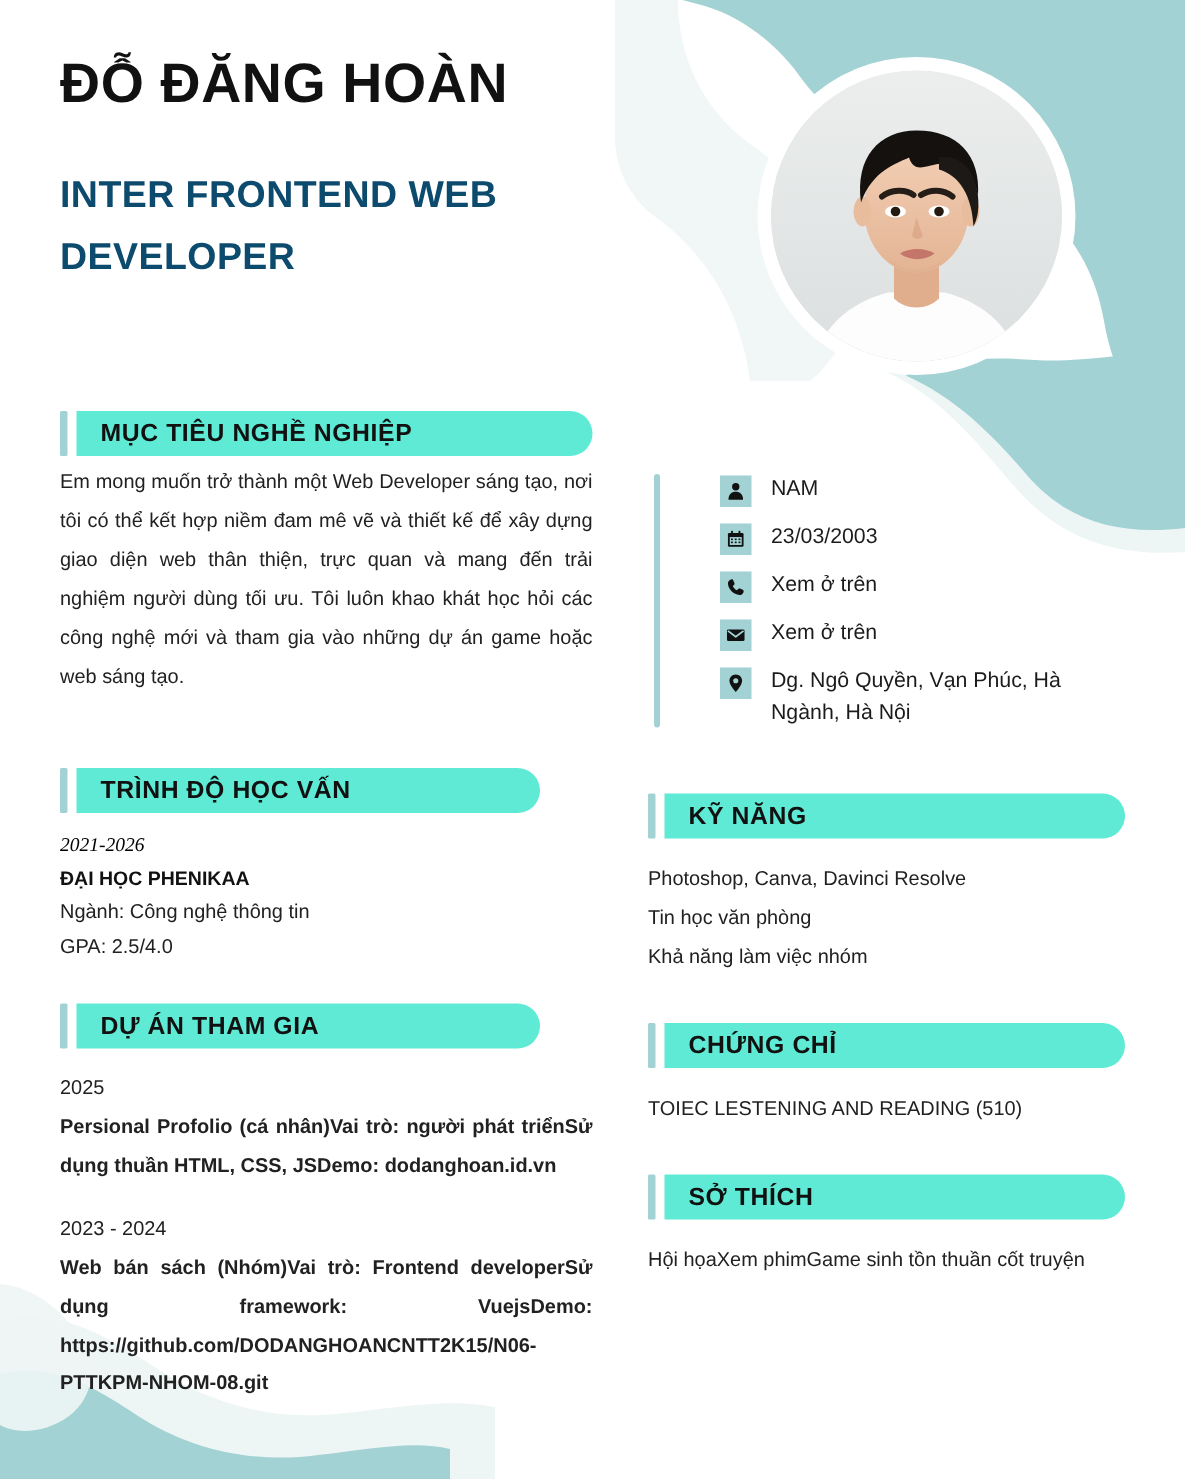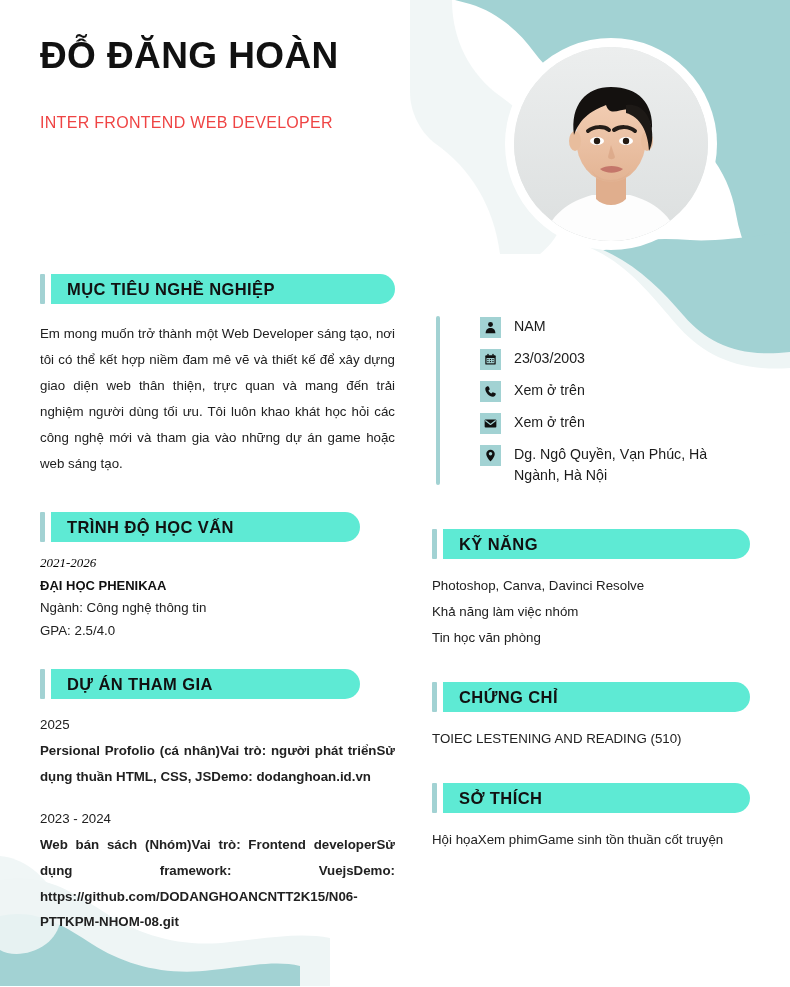--- a/index.html
+++ b/index.html
@@ -20,22 +20,22 @@
   .content{position:relative;z-index:3;}
 
   
   .name{
     position:absolute;left:40px;top:36px;
     font-size:37px;font-weight:bold;letter-spacing:0.4px;
     color:#111111;line-height:1.1;white-space:nowrap;
   }
   .job-title{
     position:absolute;left:40px;top:110px;width:330px;
-    font-size:16px;font-weight:normal;letter-spacing:0.3px;
-    color:#ef4444;line-height:1.62;
+    font-size:25px;font-weight:bold;letter-spacing:0.3px;
+    color:#0c4a6e;line-height:1.62;
   }
 
   
   .photo-wrap{
     position:absolute;left:505px;top:38px;width:212px;height:212px;
     border-radius:50%;
     background:#ffffff;
     box-sizing:border-box;
     padding:9px;
     z-index:2;
@@ -61,21 +61,21 @@
   }
 
   .body-text{
     font-size:13.3px;line-height:1.95;color:#212121;
     text-align:justify;
   }
   .body-line{font-size:13.3px;line-height:1.72;color:#212121;}
 
   
   #objective{left:40px;top:274px;width:355px;}
-  #objective .sec-body{margin-top:17px;}
+  #objective .sec-body{margin-top:4px;}
 
   #education{left:40px;top:512px;width:320px;}
   #education .sec-body{margin-top:10px;}
   .edu-years{font-size:13px;font-style:italic;color:#000000;line-height:1.72;font-family:Liberation Serif, serif;}
   .edu-school{font-size:13px;font-weight:bold;color:#111;line-height:1.78;}
 
   #projects{left:40px;top:669px;width:320px;}
   #projects .sec-body{margin-top:13px;width:355px;}
   .proj-year{font-size:13.3px;line-height:1.95;color:#212121;}
   .proj-desc{font-size:13.3px;line-height:1.95;color:#212121;text-align:justify;font-weight:bold;}
@@ -305,22 +305,22 @@
       </div>
     </div>
 
     <div class="sec" id="skills">
       <div class="sec-head">
         <div class="sec-bar"></div>
         <div class="sec-pill">KỸ NĂNG</div>
       </div>
       <div class="sec-body">
         <div class="r-line">Photoshop, Canva, Davinci Resolve</div>
+        <div class="r-line">Tin học văn phòng</div>
         <div class="r-line">Khả năng làm việc nhóm</div>
-        <div class="r-line">Tin học văn phòng</div>
       </div>
     </div>
 
     <div class="sec" id="certs">
       <div class="sec-head">
         <div class="sec-bar"></div>
         <div class="sec-pill">CHỨNG CHỈ</div>
       </div>
       <div class="sec-body">
         <div class="r-line">TOIEC LESTENING AND READING (510)</div>

